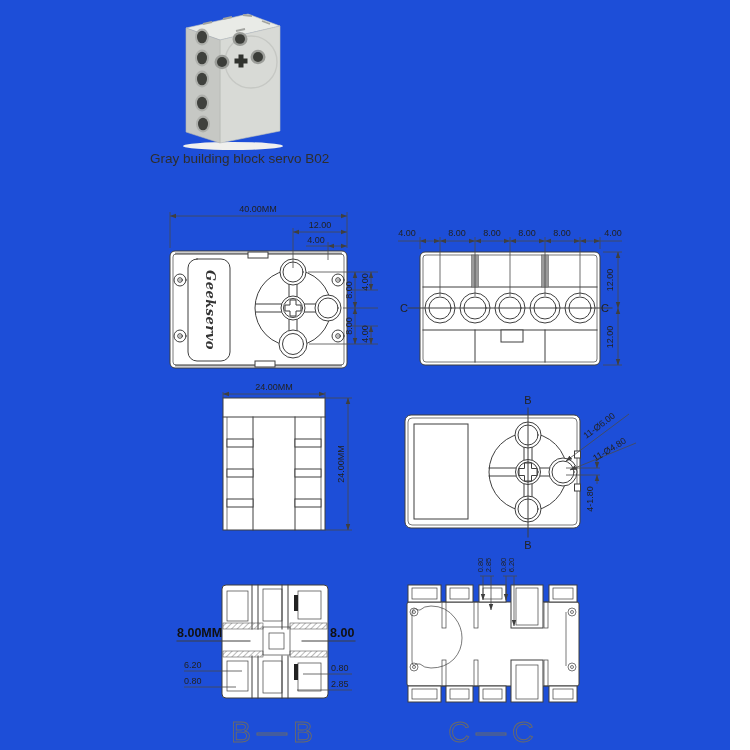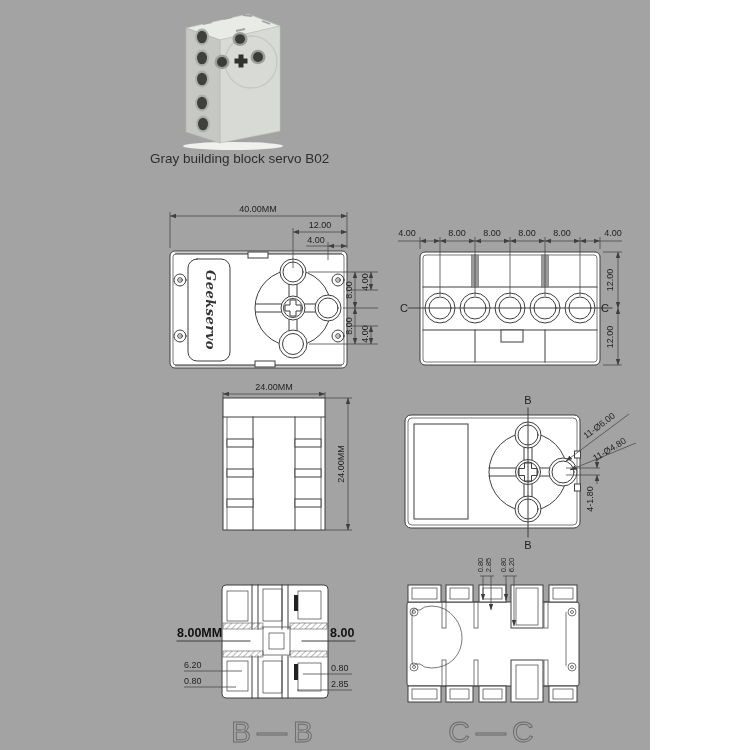--- a/index.html
+++ b/index.html
@@ -1,16 +1,16 @@
 <!DOCTYPE html>
 <html><head>
 <meta charset="utf-8">
 <style>
   html,body{margin:0;padding:0;background:#fff;}
-  .canvas{position:relative;width:650px;height:750px;background:#a3a3a3;overflow:hidden;font-family:"Liberation Sans",sans-serif;}
+  .canvas{position:relative;width:730px;height:750px;background:#1d4ed8;overflow:hidden;font-family:"Liberation Sans",sans-serif;}
   svg{position:absolute;left:0;top:0;}
   .ln{fill:none;stroke:#3f3f3f;stroke-width:1;stroke-linecap:square;}
   .lnt{fill:none;stroke:#3f3f3f;stroke-width:.7;}
   .lnw{fill:#ffffff;stroke:#3f3f3f;stroke-width:1;}
   .dl{fill:none;stroke:#4a4a4a;stroke-width:.8;}
   .dt{font:9px "Liberation Sans",sans-serif;fill:#222;}
   .dts{font:7.5px "Liberation Sans",sans-serif;fill:#222;}
   .dtb{font:bold 12.5px "Liberation Sans",sans-serif;fill:#111;}
   .cap{font:13.5px "Liberation Sans",sans-serif;fill:#2e2e2e;}
   .sec{font:11px "Liberation Sans",sans-serif;fill:#222;}

